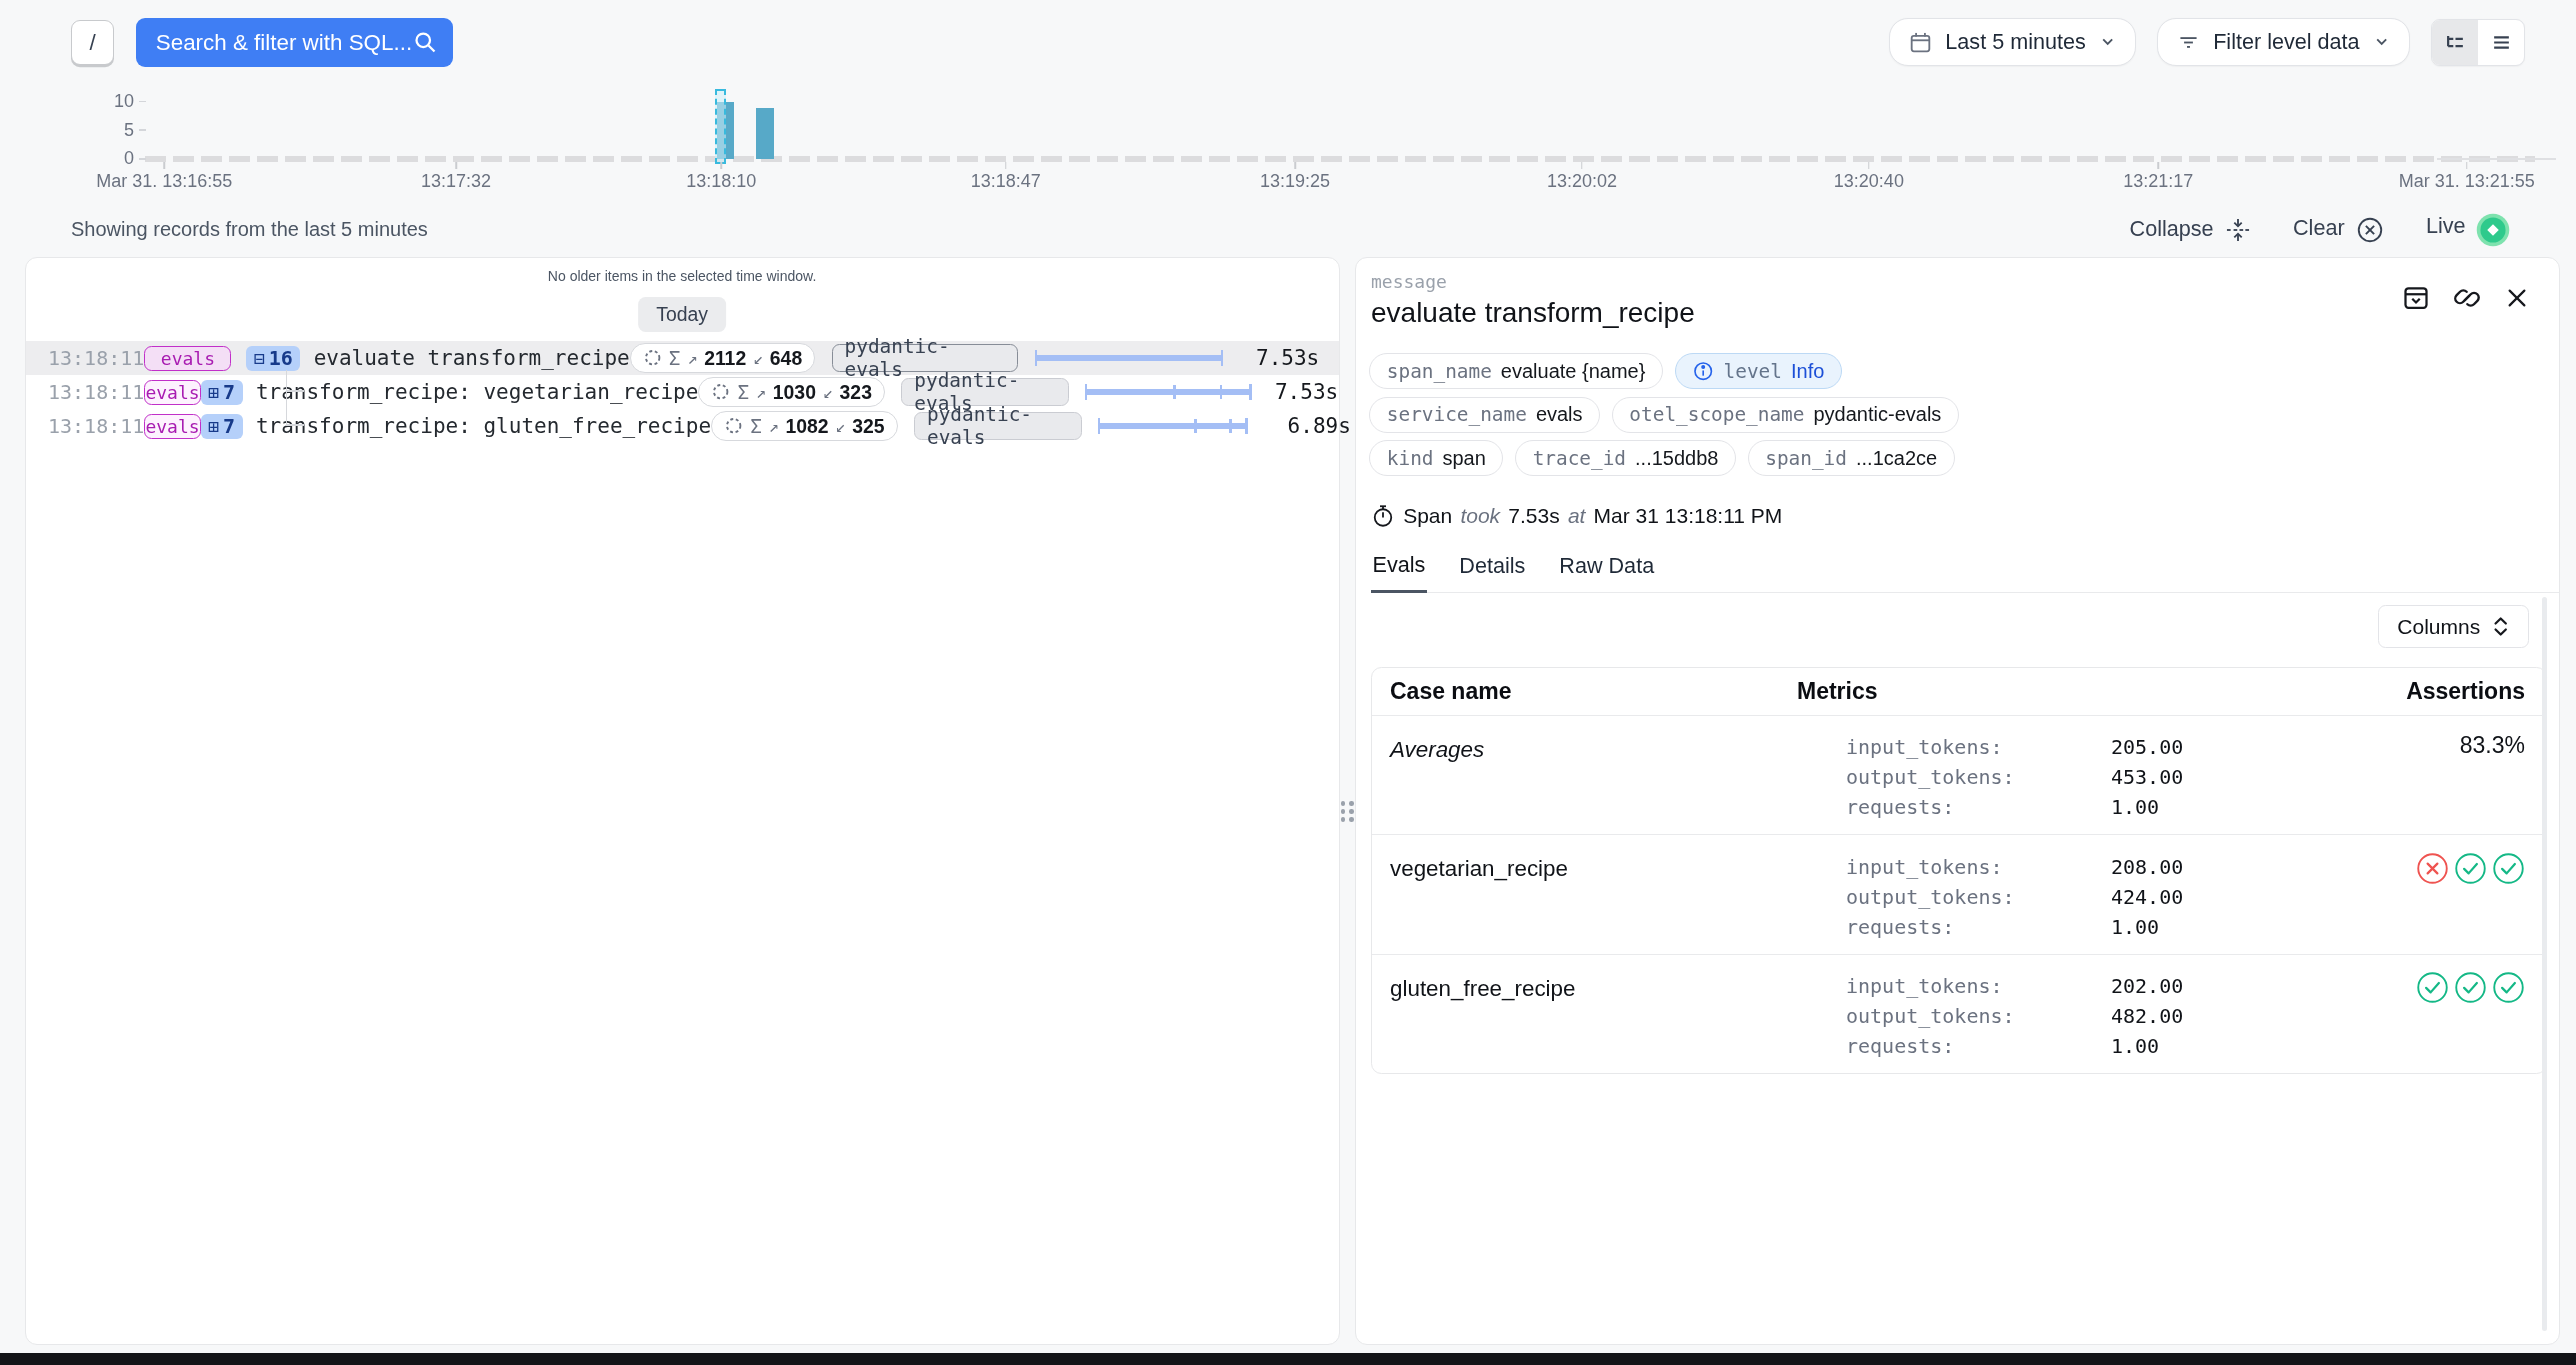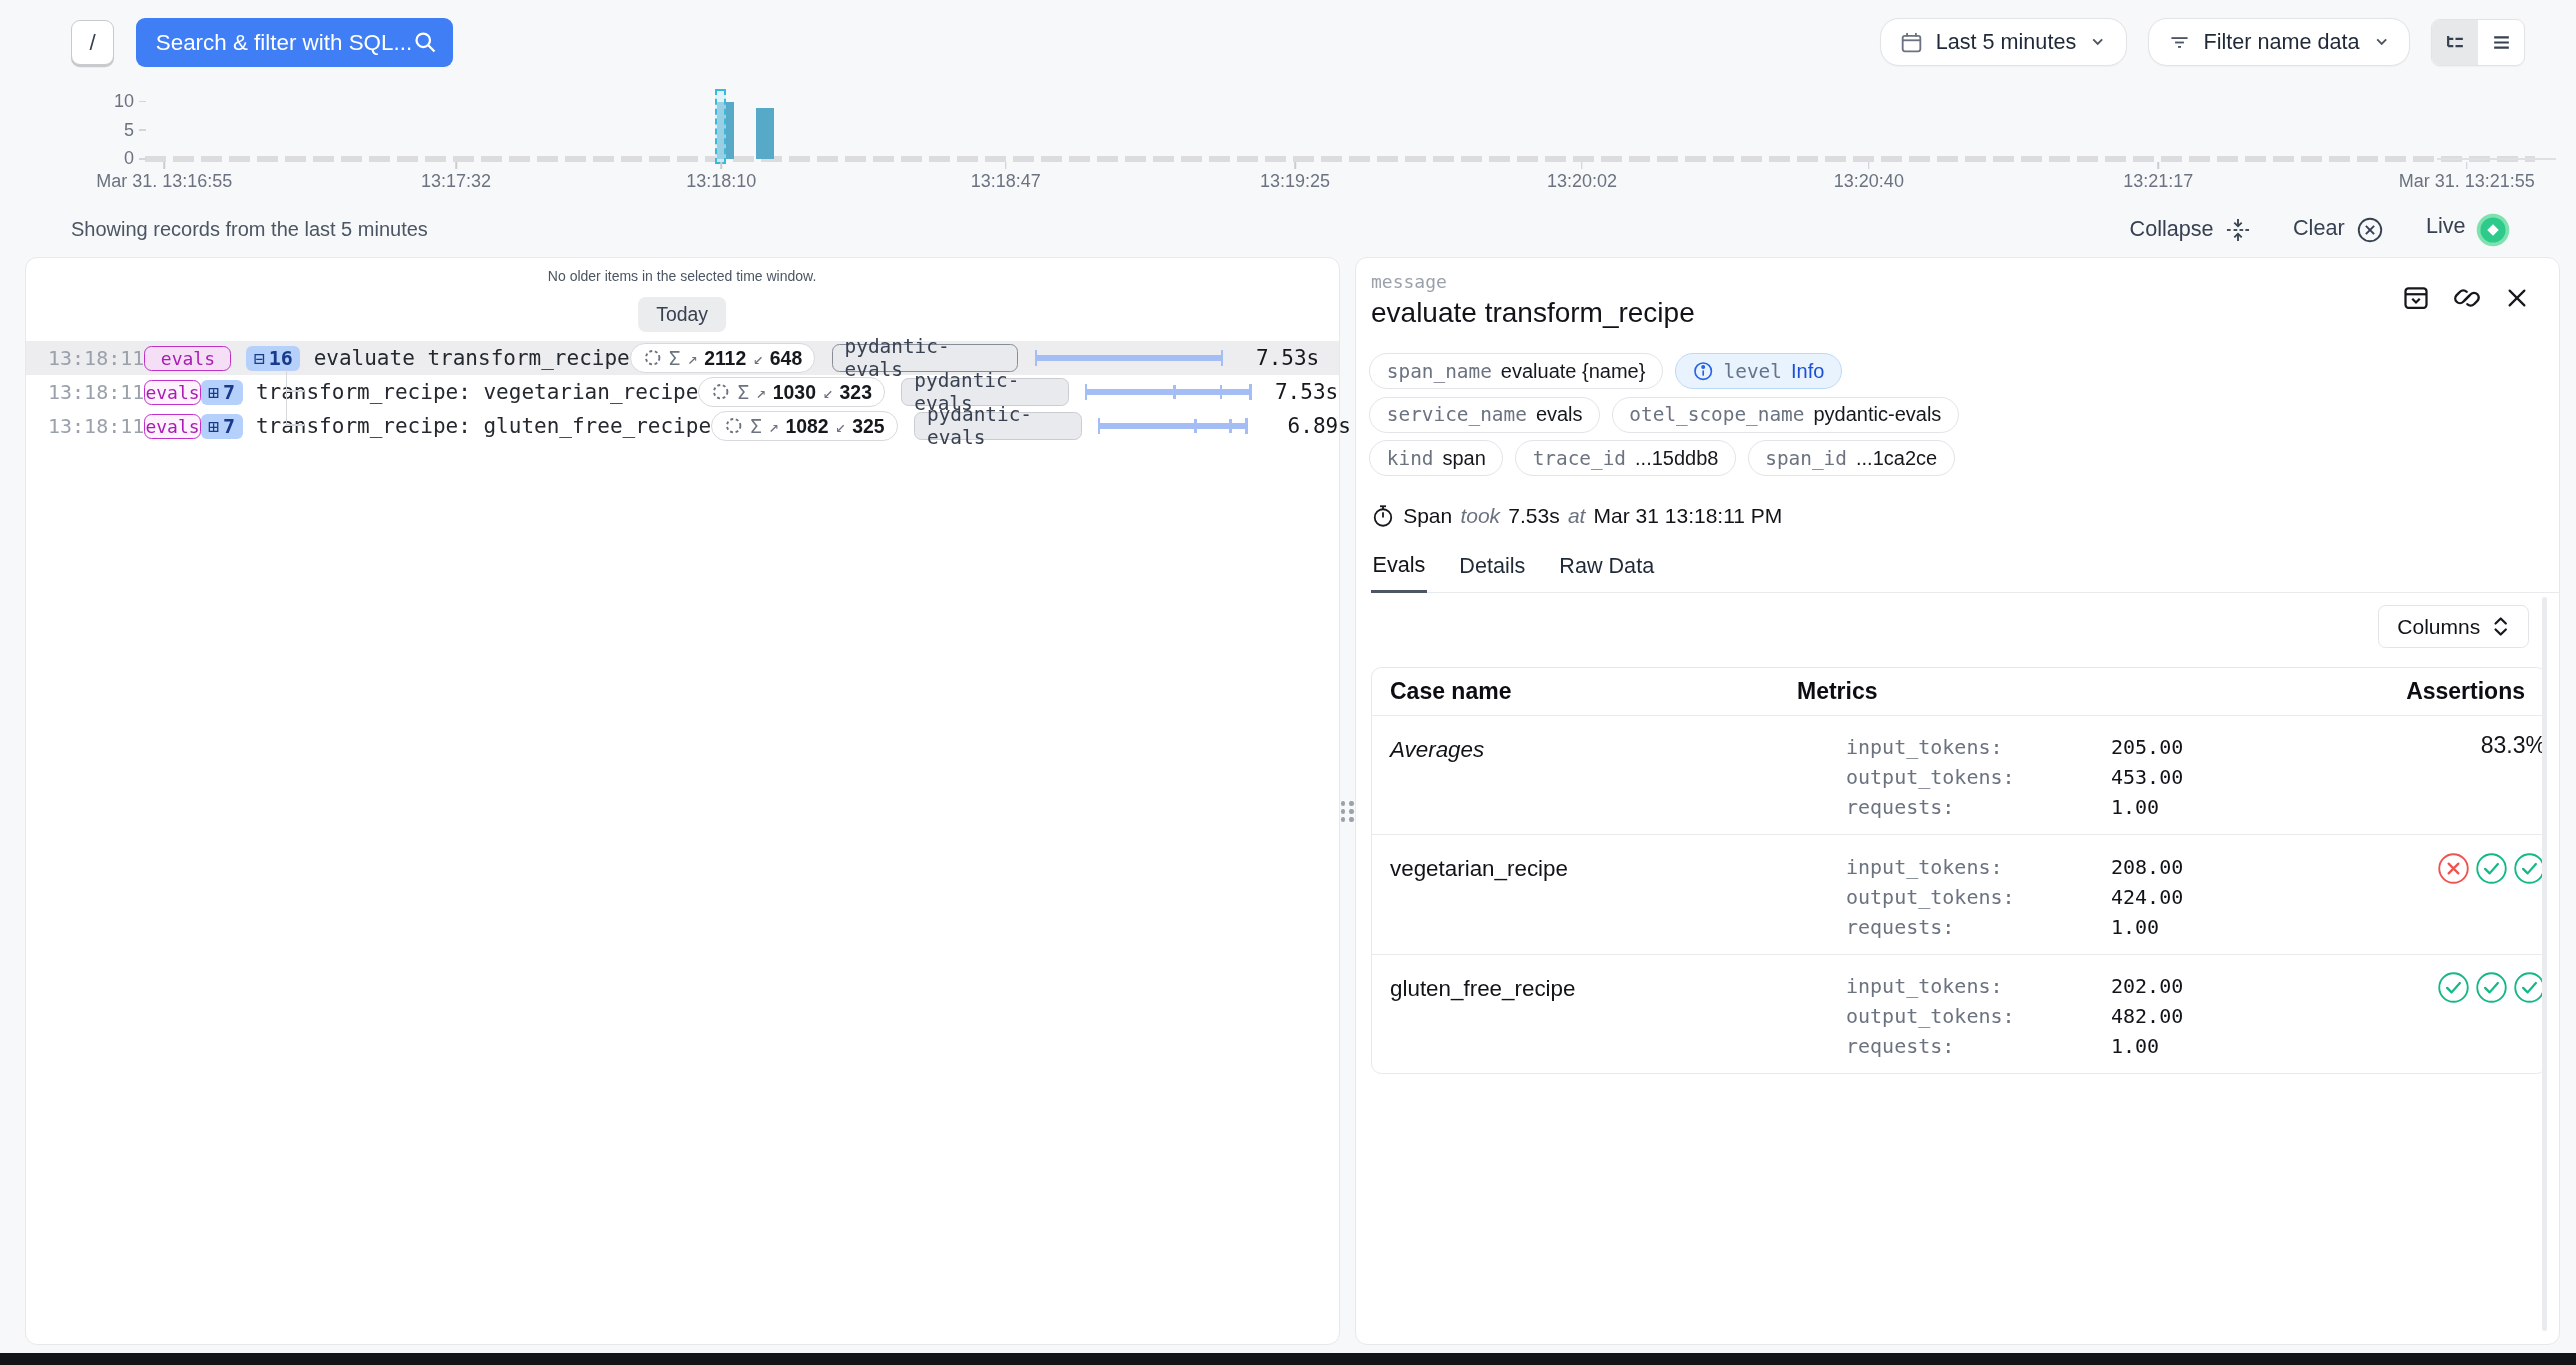--- a/index.html
+++ b/index.html
@@ -125,21 +125,21 @@
   .thead { display:grid; grid-template-columns:425px 1fr 179px; height:48px; align-items:center;
            border-bottom:1.5px solid #e9eaec; font-size:23px; font-weight:bold; color:#0b0d12; }
   .thead .h1 { padding-left:18px; } .thead .h3 { text-align:right; padding-right:21px; }
   .erow { display:grid; grid-template-columns:425px 1fr 179px; padding:16.4px 0 12px 0;gap:31px; }
   .erow + .erow { border-top:1.5px solid #e9eaec; }
   .c-case { padding-left:18px; font-size:22.4px; color:#101318; padding-top:4.5px; }
   .c-case.it { font-style:italic; }
   .mline { display:flex; line-height:30px; }
   .mlab { width:283px; font-size:20px; color:#6b7280; padding-left:18px; }
   .mval { font-size:20px; color:#101318; }
-  .c-assert { text-align:right; }
+  .c-assert { text-align:right; padding-right:21px; }
   .c-assert .pct { font-size:23px; color:#101318; }
   .c-assert .icons { display:flex; gap:5.2px; justify-content:flex-end; }
   .vscroll { position:absolute; top:339px; right:12px; width:5.2px; height:734px; background:#e9ebee; border-radius:3px; }
 
   .bottom-bar { position:absolute; left:0; bottom:0; width:100%; height:13.4px; background:#131418; }
 </style>
 </head>
 <body>
 
 <div class="page">
@@ -175,21 +175,21 @@
         </span>
       </button>
       <button class="dd-btn">
         <span>
           <svg width="25" height="25" viewBox="0 0 34 34" fill="none" stroke="#4b5563" stroke-width="2.5">
             <line x1="6" y1="11" x2="28" y2="11"></line>
               <line x1="11" y1="17" x2="23" y2="17"></line>
               <line x1="15" y1="23" x2="19" y2="23"></line>
           </svg>
         </span>
-        <span>Filter name data</span>
+        <span>Filter level data</span>
         <span>
           <svg width="19.4" height="19.4" viewBox="0 0 26 26" fill="none" stroke="#4b5563" stroke-width="2.5">
             <path d="M7 10 l6 6 6-6"></path>
           </svg>
         </span>
       </button>
       <div class="toggle">
         <button class="seg active">
           <span>
             <svg width="25" height="25" viewBox="0 0 34 34" fill="none" stroke="#374151" stroke-width="3">

